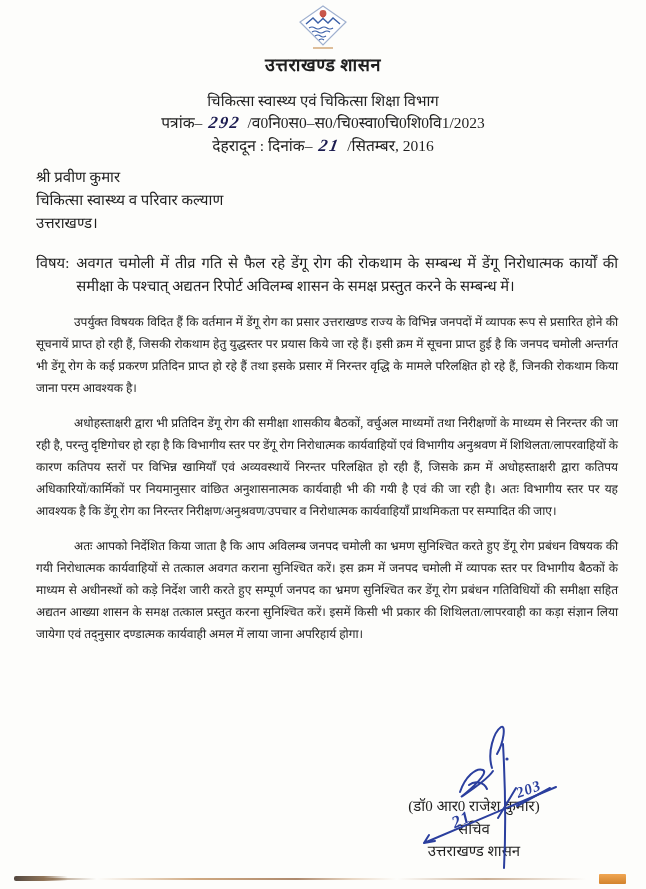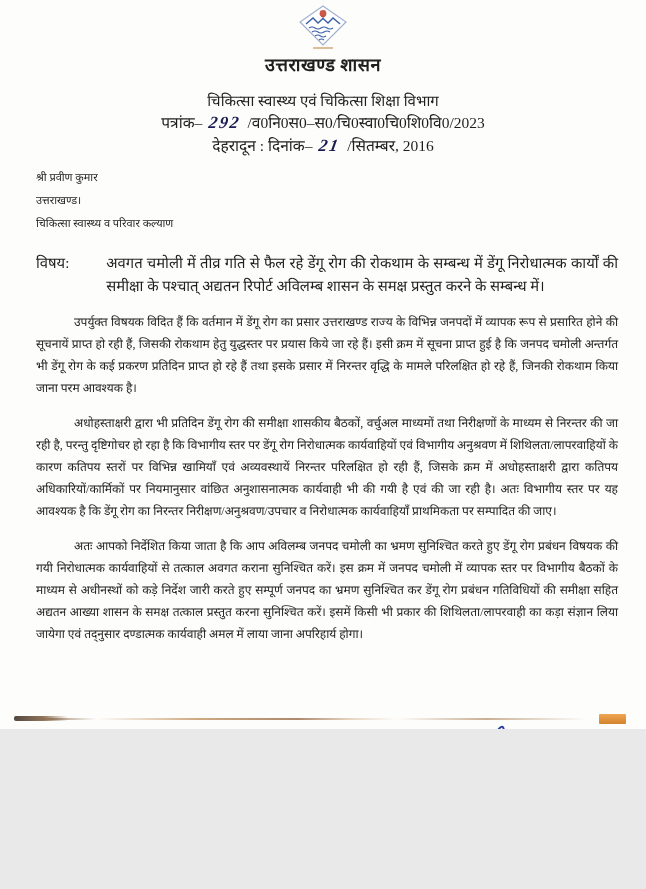--- a/index.html
+++ b/index.html
@@ -1,41 +1,41 @@
 <!DOCTYPE html>
 <html lang="hi"><head>
 <meta charset="utf-8">
 <style>
   html,body{margin:0;padding:0;}
   body{background:#e9e9e9;}
   .sheet{
     position:relative;
-    width:646px;height:729px;
+    width:646px;height:889px;
     margin:0 auto;
     background:#fdfdfb;
     font-family:"Liberation Serif","DejaVu Serif",serif;
     color:#1e1e1e;
     overflow:hidden;
     box-sizing:border-box;
   }
   .header{ text-align:center; padding-top:5px; }
   .emblem{ display:block; margin:0 auto; width:50px; height:46px; }
   .org-title{ font-size:18px; font-weight:600; margin:1px 0 0; letter-spacing:.5px;}
   .dept-title{ font-size:15px; font-weight:500; margin:14px 0 0;}
   .ref-line,.date-line{ font-size:15.5px; margin-top:1px; }
   .hw{
     display:inline-block;
     font-style:italic; font-weight:700;
     color:#1c1c50;
     font-size:17px; letter-spacing:2px;
     transform:skewX(-10deg);
     padding:0 3px;
   }
-  .addressee{ margin:10px 0 0 36px; font-size:11px; line-height:23px; }
-  .subject{ display:flex; margin:17px 28px 0 36px; font-size:14.8px; line-height:23px;gap:30px; }
+  .addressee{ margin:10px 0 0 36px; font-size:15px; line-height:23px; }
+  .subject{ display:flex; margin:17px 28px 0 36px; font-size:14.8px; line-height:23px; }
   .subject-label{ flex:0 0 auto; padding-right:7px; }
   .subject-text{ text-align:justify; }
   .body-text{ margin:0 28px 0 36px; }
   .body-text p{
     margin:13px 0 0;
     font-size:12px; line-height:22px;
     text-align:justify; text-indent:38px;
   }
   .sig-block{
     position:absolute; left:368px; top:795px; width:212px;
@@ -75,28 +75,28 @@
     <svg class="emblem" viewBox="0 0 50 46" aria-hidden="true">
       <path d="M25 1 L48 17 L25 40 L2 17 Z" fill="#ffffff" stroke="#9fb0cf" stroke-width="1.2"></path>
       <circle cx="25" cy="8.5" r="3.4" fill="#c0392b" opacity=".85"></circle>
       <path d="M25 12.5 l2.2 -2 M25 12.5 l-2.2 -2" stroke="#c0392b" stroke-width="1" fill="none"></path>
       <path d="M8 19 L15 13 L20 18 L25 13.5 L30 18 L35 13 L42 19" fill="none" stroke="#3a5fa8" stroke-width="1.4"></path>
       <path d="M11 23 q3 -2 6 0 t6 0 t6 0 t6 0 M14 27 q3 -2 6 0 t6 0 t6 0 M17 31 q3 -2 5.5 0 t5.5 0 M21 35 q2.5 -2 5 0" fill="none" stroke="#3a5fa8" stroke-width="1.2"></path>
       <rect x="15" y="42" width="20" height="2" fill="#c58a4a" opacity=".55"></rect>
     </svg>
     <div class="org-title">उत्तराखण्ड शासन</div>
     <div class="dept-title">चिकित्सा स्वास्थ्य एवं चिकित्सा शिक्षा विभाग</div>
-    <div class="ref-line"><span>पत्रांक–</span> <span class="hw">292</span> <span>/व0नि0स0–स0/चि0स्वा0चि0शि0वि0/2023</span></div>
+    <div class="ref-line"><span>पत्रांक–</span> <span class="hw">292</span> <span>/व0नि0स0–स0/चि0स्वा0चि0शि0वि1/2023</span></div>
     <div class="date-line"><span>देहरादून : दिनांक–</span> <span class="hw">21</span> <span>/सितम्बर, 2016</span></div>
   </div>
 
   <div class="addressee">
     <div>श्री प्रवीण कुमार</div>
+    <div>चिकित्सा स्वास्थ्य व परिवार कल्याण</div>
     <div>उत्तराखण्ड।</div>
-    <div>चिकित्सा स्वास्थ्य व परिवार कल्याण</div>
   </div>
 
   <div class="subject">
     <span class="subject-label">विषय:</span>
     <span class="subject-text">अवगत चमोली में तीव्र गति से फैल रहे डेंगू रोग की रोकथाम के सम्बन्ध में डेंगू निरोधात्मक कार्यों की समीक्षा के पश्चात् अद्यतन रिपोर्ट अविलम्ब शासन के समक्ष प्रस्तुत करने के सम्बन्ध में।</span>
   </div>
 
   <div class="body-text">
     <p>उपर्युक्त विषयक विदित हैं कि वर्तमान में डेंगू रोग का प्रसार उत्तराखण्ड राज्य के विभिन्न जनपदों में व्यापक रूप से प्रसारित होने की सूचनायें प्राप्त हो रही हैं, जिसकी रोकथाम हेतु युद्धस्तर पर प्रयास किये जा रहे हैं। इसी क्रम में सूचना प्राप्त हुई है कि जनपद चमोली अन्तर्गत भी डेंगू रोग के कई प्रकरण प्रतिदिन प्राप्त हो रहे हैं तथा इसके प्रसार में निरन्तर वृद्धि के मामले परिलक्षित हो रहे हैं, जिनकी रोकथाम किया जाना परम आवश्यक है।</p>
     <p>अधोहस्ताक्षरी द्वारा भी प्रतिदिन डेंगू रोग की समीक्षा शासकीय बैठकों, वर्चुअल माध्यमों तथा निरीक्षणों के माध्यम से निरन्तर की जा रही है, परन्तु दृष्टिगोचर हो रहा है कि विभागीय स्तर पर डेंगू रोग निरोधात्मक कार्यवाहियों एवं विभागीय अनुश्रवण में शिथिलता/लापरवाहियों के कारण कतिपय स्तरों पर विभिन्न खामियाँ एवं अव्यवस्थायें निरन्तर परिलक्षित हो रही हैं, जिसके क्रम में अधोहस्ताक्षरी द्वारा कतिपय अधिकारियों/कार्मिकों पर नियमानुसार वांछित अनुशासनात्मक कार्यवाही भी की गयी है एवं की जा रही है। अतः विभागीय स्तर पर यह आवश्यक है कि डेंगू रोग का निरन्तर निरीक्षण/अनुश्रवण/उपचार व निरोधात्मक कार्यवाहियाँ प्राथमिकता पर सम्पादित की जाए।</p>

